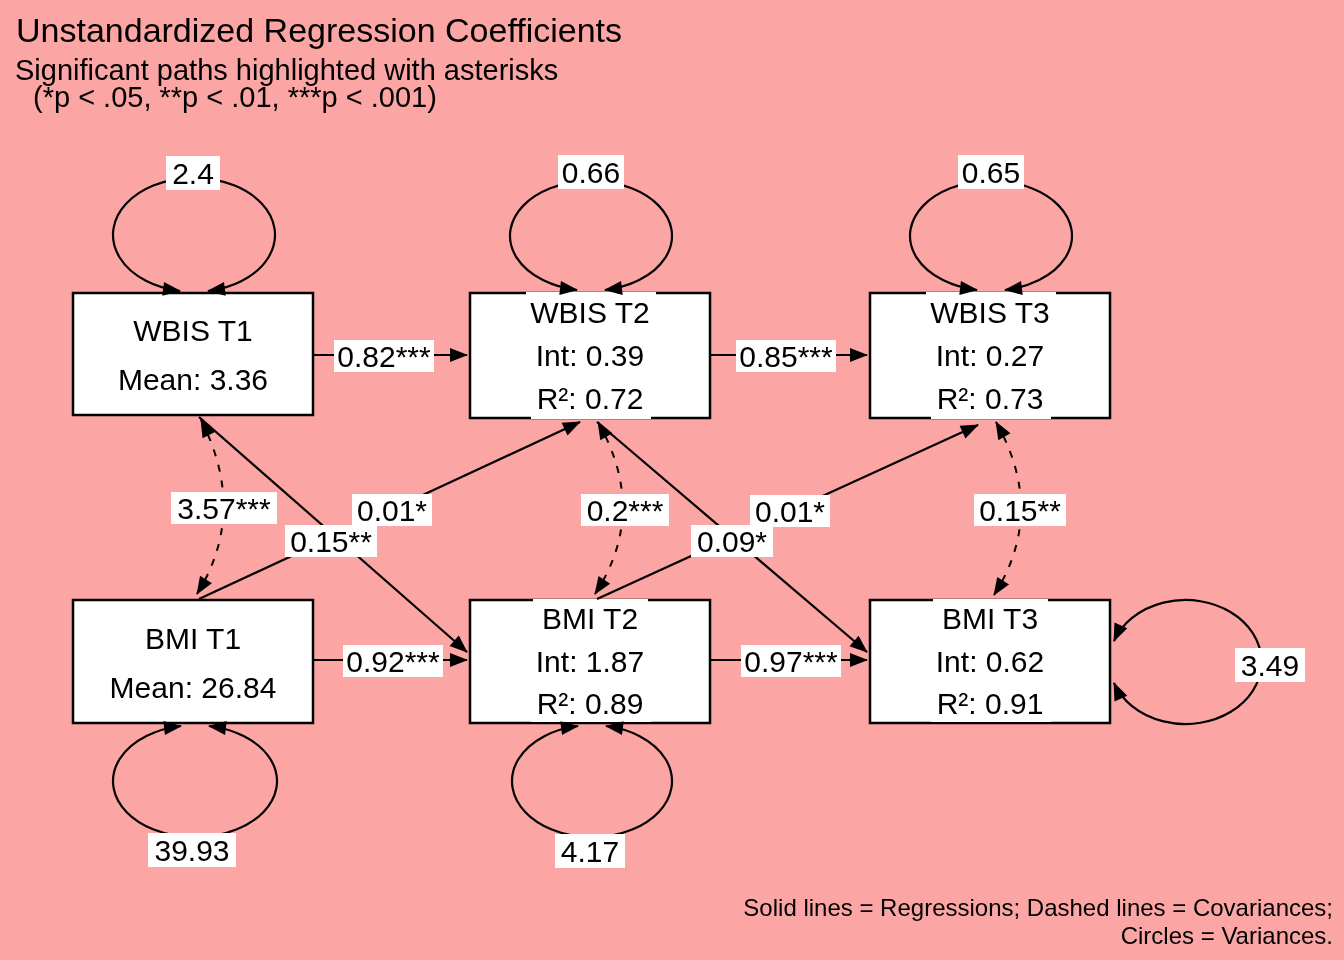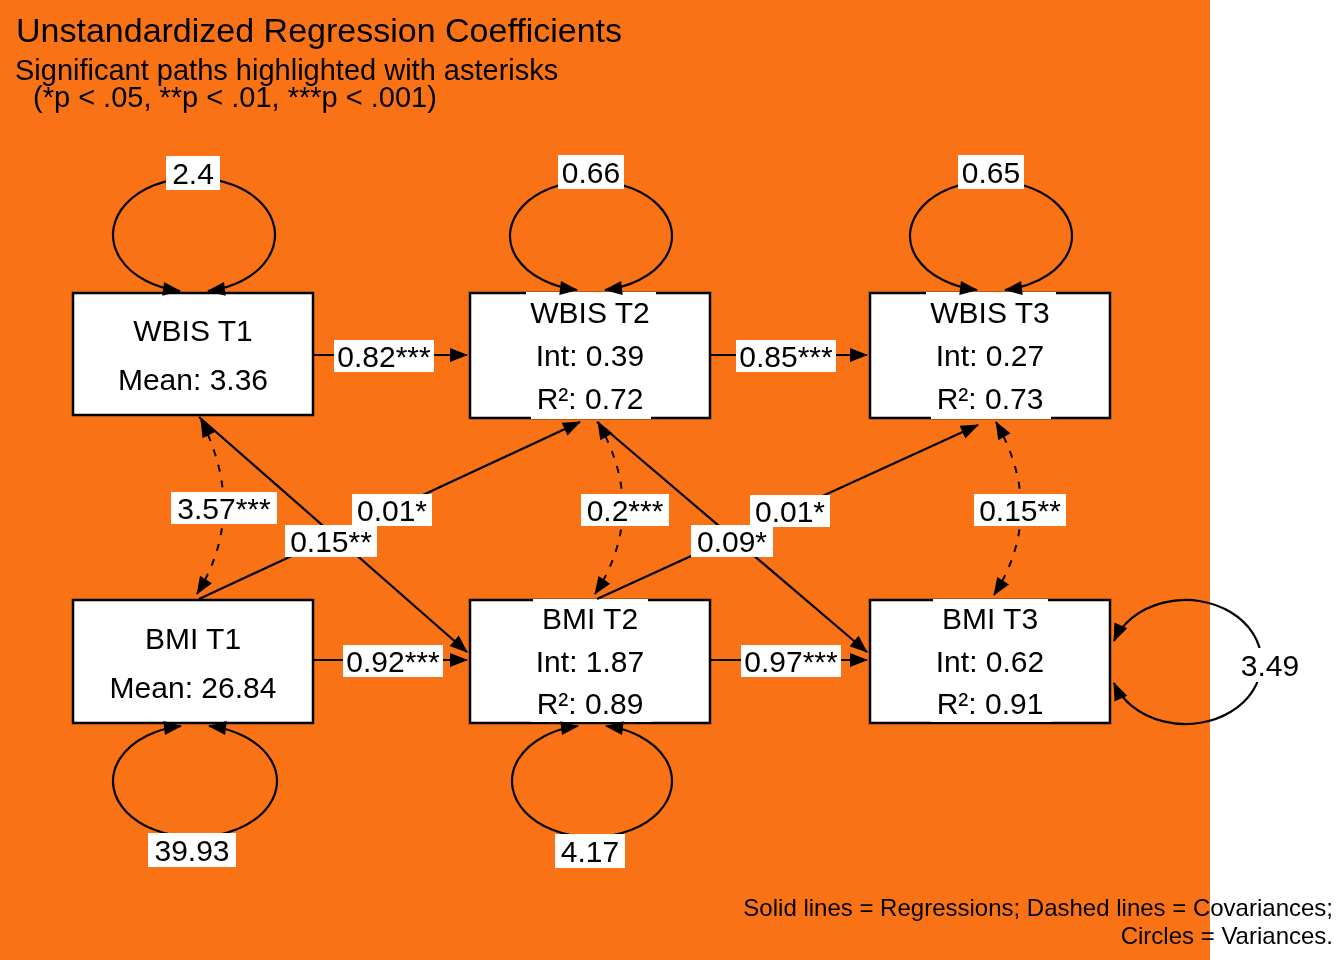--- a/index.html
+++ b/index.html
@@ -1,19 +1,19 @@
 <!DOCTYPE html>
 <html><head>
 <meta charset="utf-8">
 <style>
   html, body { margin: 0; padding: 0; background: #ffffff; }
   .canvas {
     position: relative;
-    width: 1210px; height: 960px;
-    background: #f97316;
+    width: 1344px; height: 960px;
+    background: #fca5a5;
     font-family: "Liberation Sans", "DejaVu Sans", sans-serif;
   }
   svg text {
     font-family: "Liberation Sans", "DejaVu Sans", sans-serif;
     fill: #000000;
   }
   .t-title   { font-size: 34px; }
   .t-sub     { font-size: 29px; }
   .t-node    { font-size: 30px; }
   .t-label   { font-size: 30px; }

